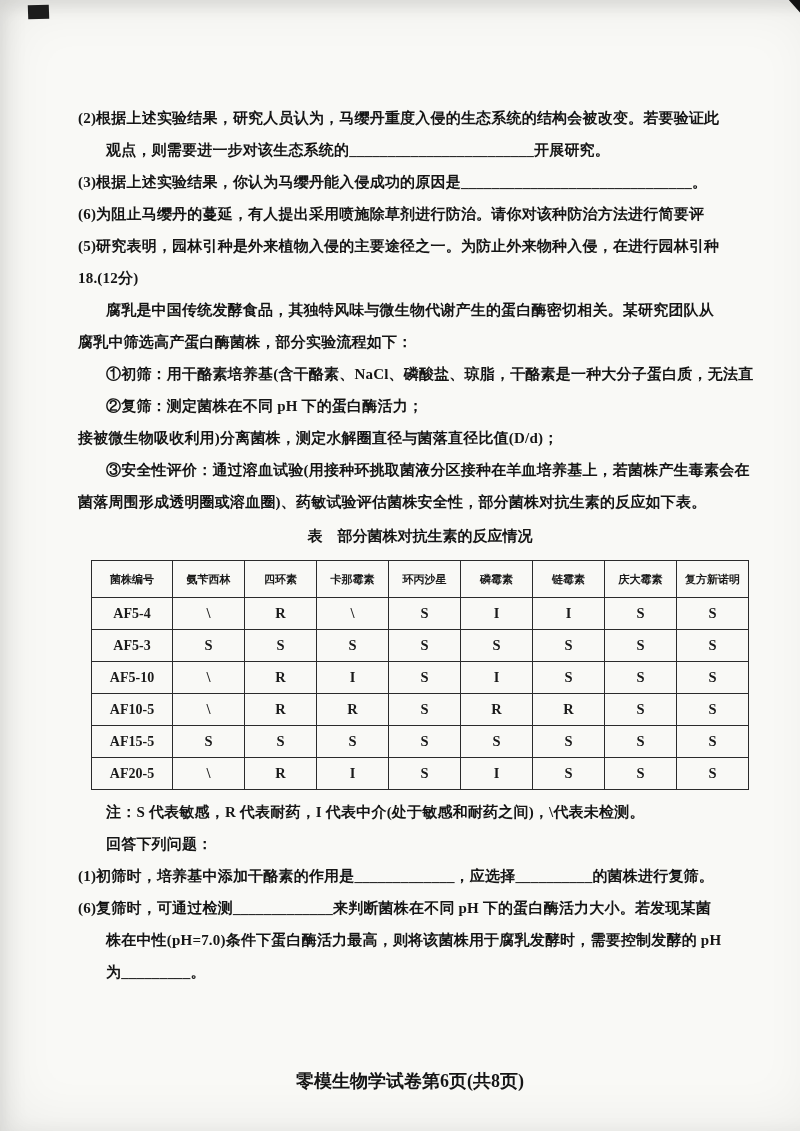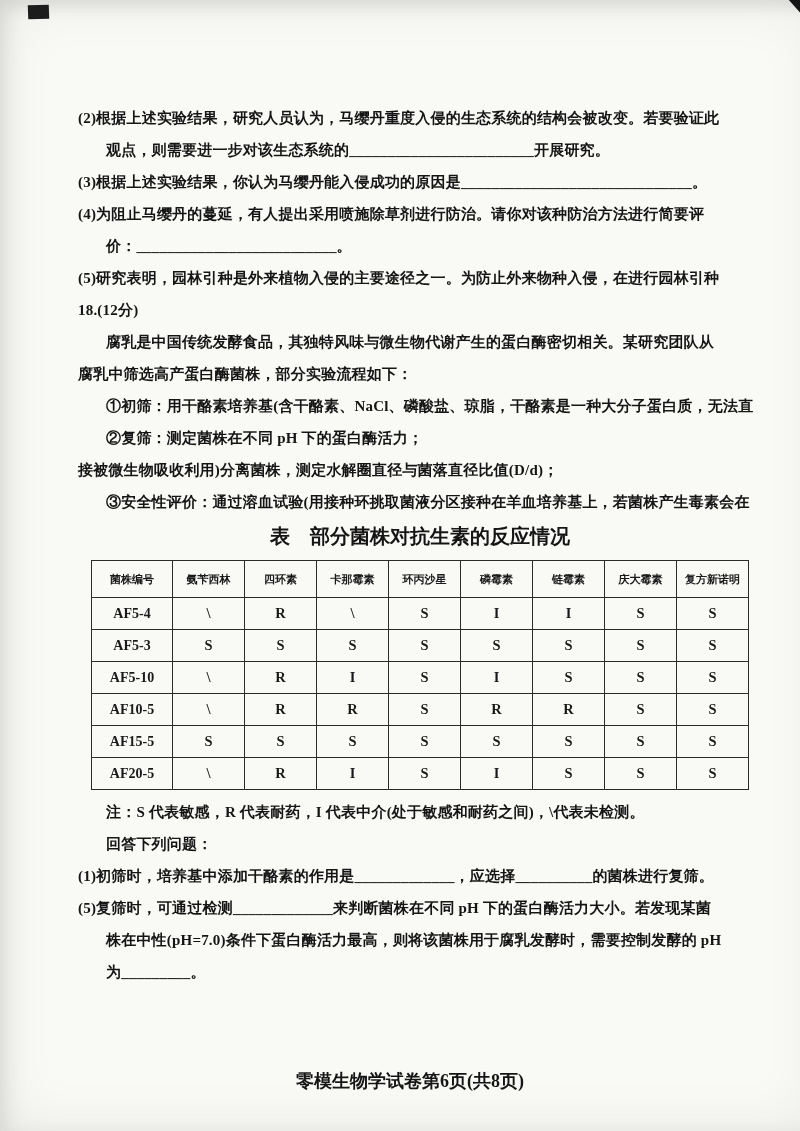--- a/index.html
+++ b/index.html
@@ -26,21 +26,21 @@
   }
   .content {
     position:absolute; top:102px; left:78px; width:684px;
   }
   .line {
     font-size:15px; line-height:32px; font-weight:600;
     letter-spacing:0.2px; white-space:nowrap;
   }
   .line.indent { padding-left:28px; }
   .table-title {
-    text-align:center; font-size:20px; font-weight:700;
+    text-align:center; font-size:15px; font-weight:700;
     line-height:32px; margin-top:2px;
   }
   table.resist {
     border-collapse:collapse;
     margin:8px auto 6px auto;
     table-layout:fixed;
   }
   table.resist th, table.resist td {
     border:1.7px solid #2b2b2b;
     text-align:center; vertical-align:middle;
@@ -63,30 +63,30 @@
 
 <div class="page">
   <div class="scan-mark-tl"></div>
   <div class="scan-mark-tr"></div>
 
   <div class="content">
     <div>
         <div class="line flush">(2)根据上述实验结果，研究人员认为，马缨丹重度入侵的生态系统的结构会被改变。若要验证此</div>
         <div class="line indent">观点，则需要进一步对该生态系统的________________________开展研究。</div>
         <div class="line flush">(3)根据上述实验结果，你认为马缨丹能入侵成功的原因是______________________________。</div>
-        <div class="line flush">(4)为阻止马缨丹的蔓延，有人提出采用喷施除草剂进行防治。请你对该种防治方法进行简要评</div>
-        <div class="line indent">价：__________________________。</div>
+        <div class="line flush">(6)为阻止马缨丹的蔓延，有人提出采用喷施除草剂进行防治。请你对该种防治方法进行简要评</div>
         <div class="line flush">(5)研究表明，园林引种是外来植物入侵的主要途径之一。为防止外来物种入侵，在进行园林引种</div>
         <div class="line flush">18.(12分)</div>
         <div class="line indent">腐乳是中国传统发酵食品，其独特风味与微生物代谢产生的蛋白酶密切相关。某研究团队从</div>
         <div class="line flush">腐乳中筛选高产蛋白酶菌株，部分实验流程如下：</div>
         <div class="line indent">①初筛：用干酪素培养基(含干酪素、NaCl、磷酸盐、琼脂，干酪素是一种大分子蛋白质，无法直</div>
         <div class="line indent">②复筛：测定菌株在不同 pH 下的蛋白酶活力；</div>
         <div class="line flush">接被微生物吸收利用)分离菌株，测定水解圈直径与菌落直径比值(D/d)；</div>
         <div class="line indent">③安全性评价：通过溶血试验(用接种环挑取菌液分区接种在羊血培养基上，若菌株产生毒素会在</div>
+        <div class="line flush">菌落周围形成透明圈或溶血圈)、药敏试验评估菌株安全性，部分菌株对抗生素的反应如下表。</div>
       </div>
     <div class="table-title">表　部分菌株对抗生素的反应情况</div>
     <table class="resist">
         <thead>
           <tr>
             <th>菌株编号</th>
             <th>氨苄西林</th>
             <th>四环素</th>
             <th>卡那霉素</th>
             <th>环丙沙星</th>
@@ -162,20 +162,20 @@
             <td>S</td>
             <td>S</td>
             <td>S</td>
           </tr>
         </tbody>
       </table>
     <div>
         <div class="line indent">注：S 代表敏感，R 代表耐药，I 代表中介(处于敏感和耐药之间)，\代表未检测。</div>
         <div class="line indent">回答下列问题：</div>
         <div class="line flush">(1)初筛时，培养基中添加干酪素的作用是_____________，应选择__________的菌株进行复筛。</div>
-        <div class="line flush">(5)复筛时，可通过检测_____________来判断菌株在不同 pH 下的蛋白酶活力大小。若发现某菌</div>
+        <div class="line flush">(6)复筛时，可通过检测_____________来判断菌株在不同 pH 下的蛋白酶活力大小。若发现某菌</div>
         <div class="line indent">株在中性(pH=7.0)条件下蛋白酶活力最高，则将该菌株用于腐乳发酵时，需要控制发酵的 pH</div>
         <div class="line indent">为_________。</div>
       </div>
   </div>
 
   <div class="footer">零模生物学试卷第6页(共8页)</div>
 </div>
 
 </body></html>

